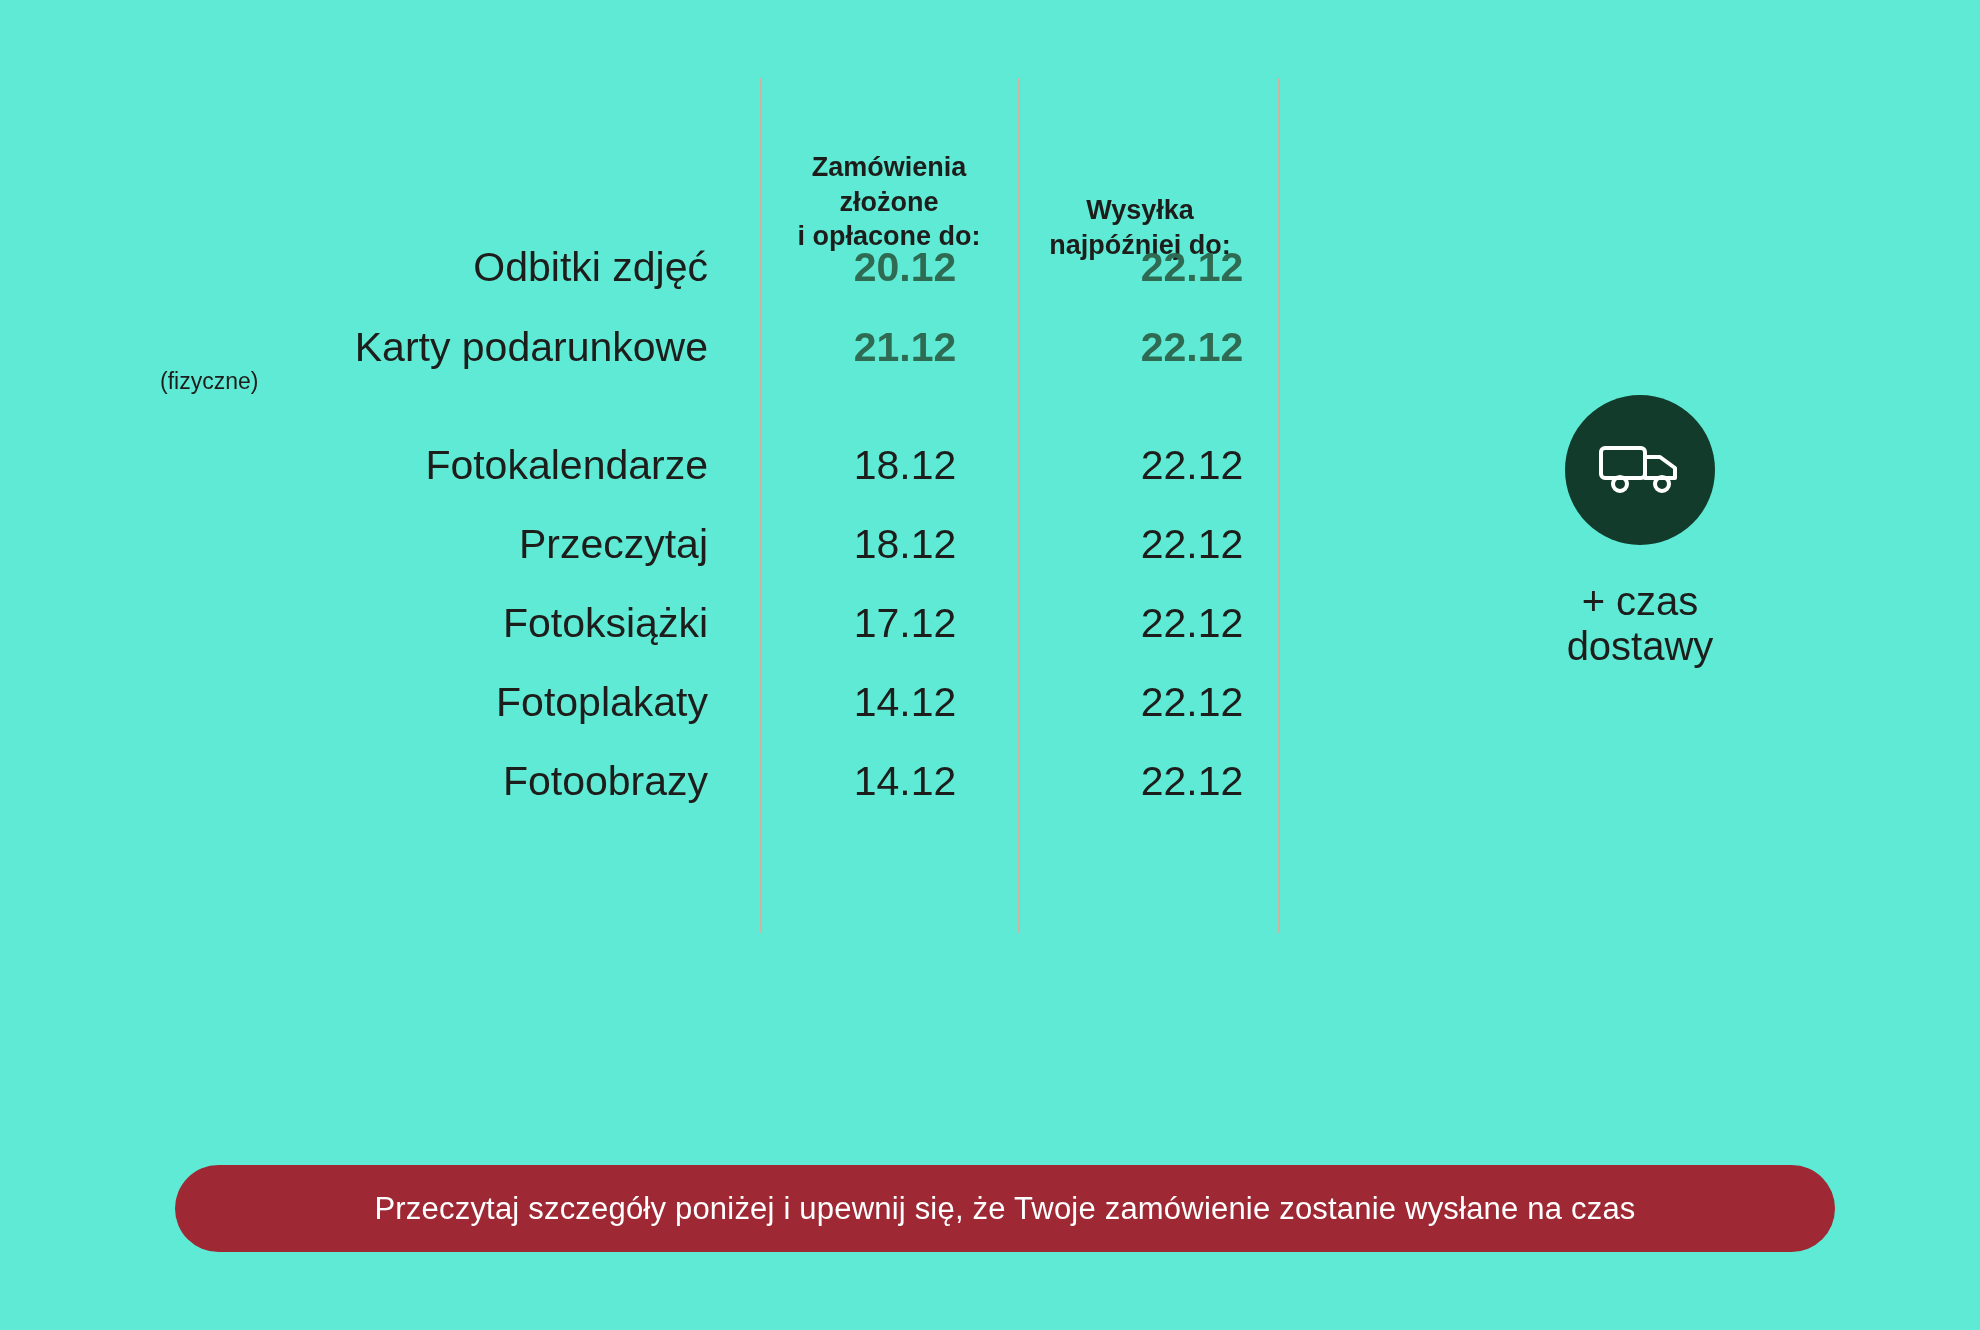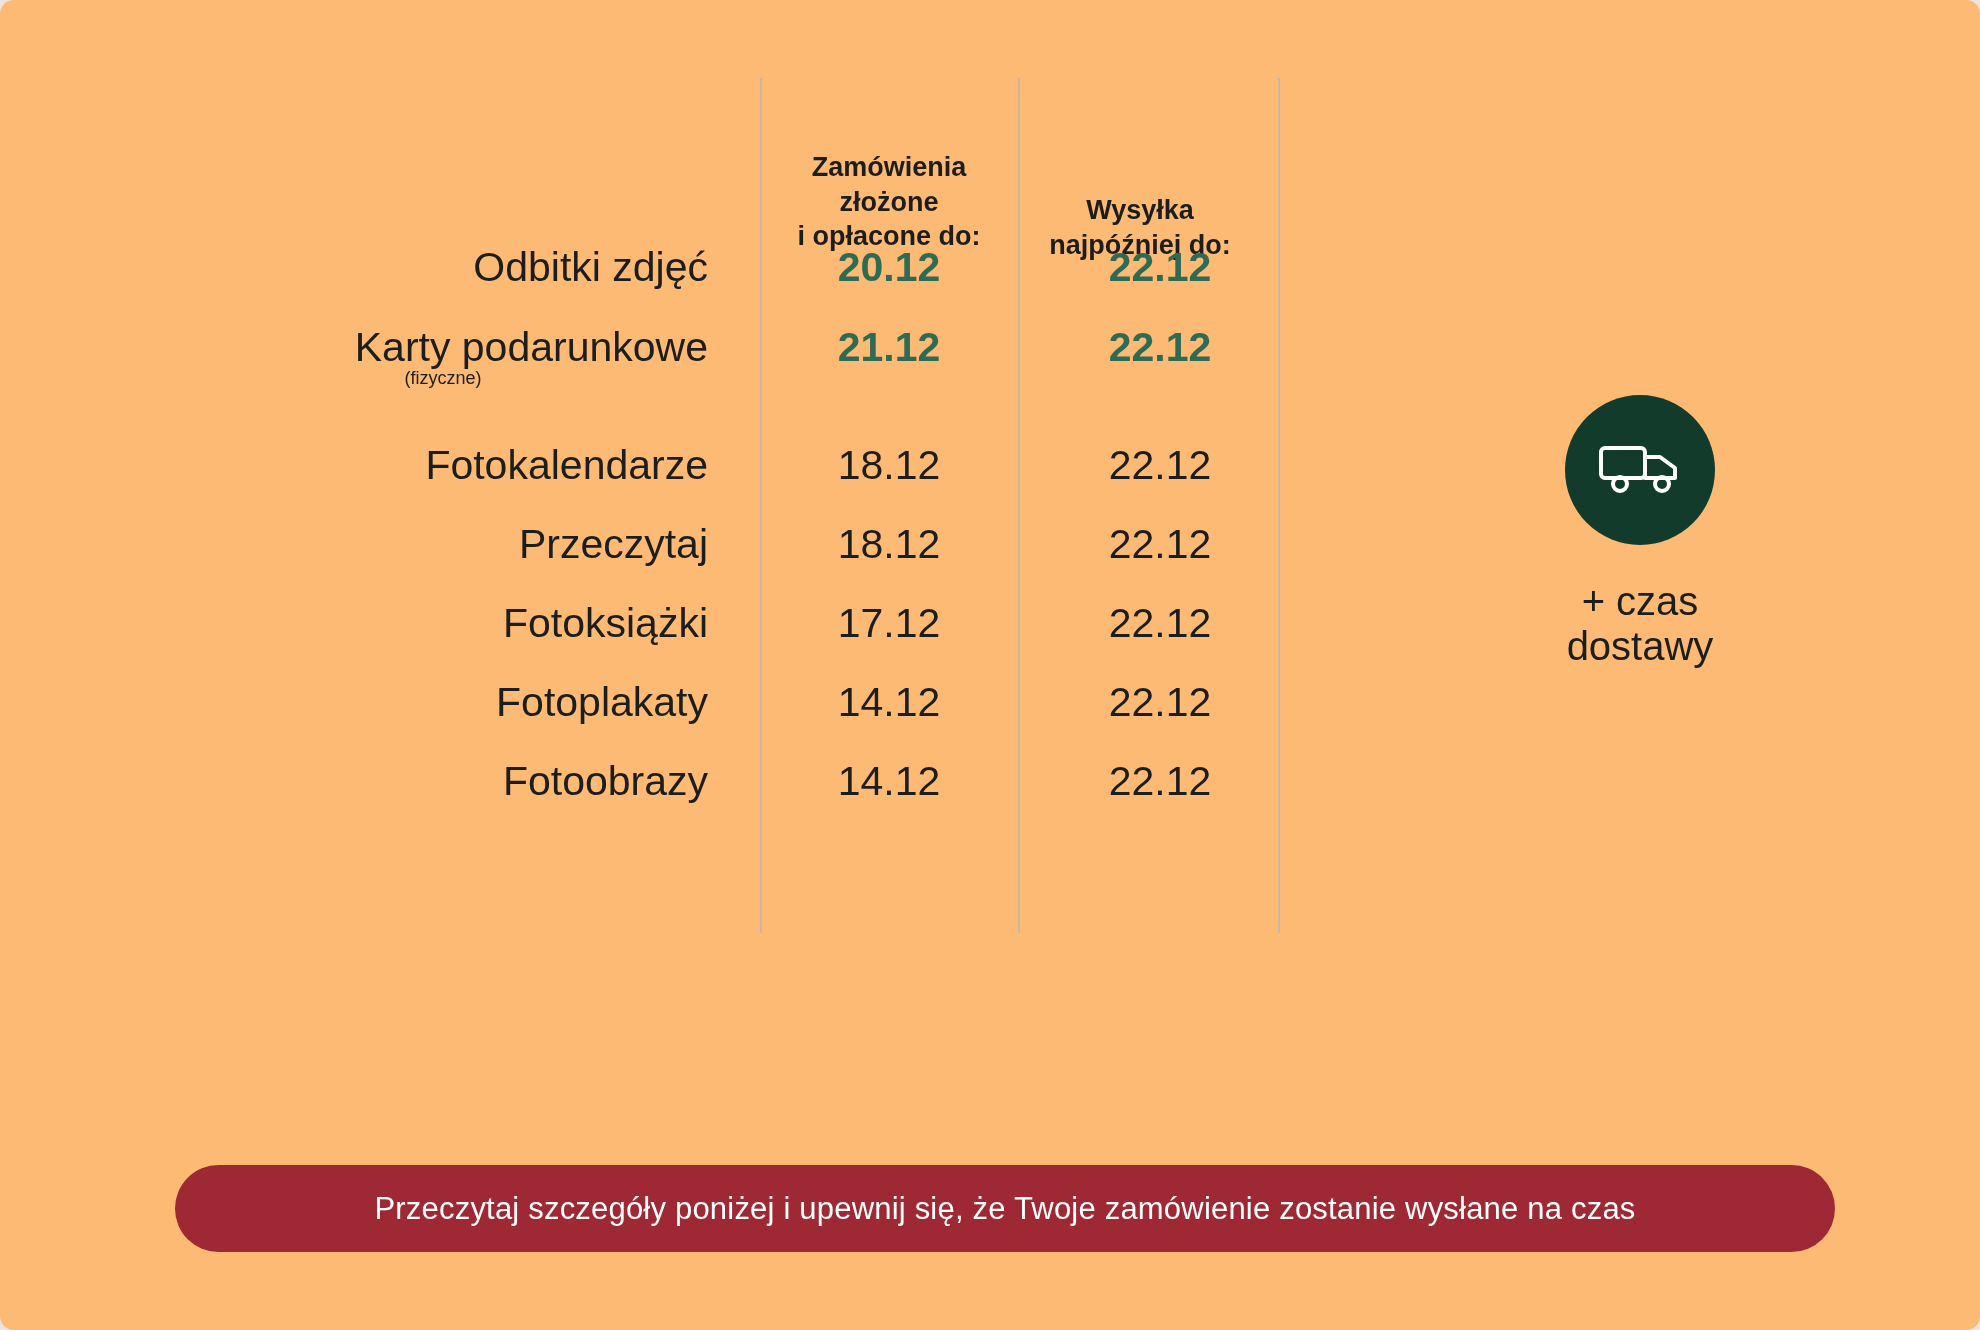--- a/index.html
+++ b/index.html
@@ -11,22 +11,21 @@
     height: 1330px;
     background: #f0e3dd;
     font-family: "Liberation Sans", sans-serif;
     color: #1d1d1b;
     overflow: hidden;
   }
   .page {
     position: relative;
     width: 1980px;
     height: 1330px;
-    background: #fdba74;
-    border-radius: 14px;
+    background: #5eead4;
   }
 
   
   .table-wrap {
     position: absolute;
     left: 0;
     top: 0;
     width: 1980px;
   }
   .grid {
@@ -72,20 +71,21 @@
     line-height: 1.28;
     color: #1d1d1b;
     padding-top: 72px;
     white-space: pre-line;
   }
   .head-text.b { padding-top: 115px; }
 
   .row {
     display: flex;
     align-items: baseline;
+    gap: 16px;
   }
   .row .label {
     width: 600px;
     box-sizing: border-box;
     padding-right: 52px;
     text-align: right;
     font-size: 41px;
     line-height: 1.05;
     color: #1d1d1b;
   }
@@ -100,22 +100,22 @@
   .green .label,
   .green .val { color: #2f6b53; font-weight: bold; }
   .green .label { color: #1d1d1b; font-weight: normal; }
 
   .r1 { height: 80px; }
   .r2 { height: 40px; }
   .sub {
     width: 600px;
     box-sizing: border-box;
     padding-right: 34px;
-    text-align: center;
-    font-size: 18px;
+    text-align: left;
+    font-size: 23px;
     color: #1d1d1b;
     margin-top: 2px;
     height: 58px;
   }
   .r-gap { height: 18px; }
   .rn { height: 79px; }
 
   
   .delivery {
     position: absolute;

